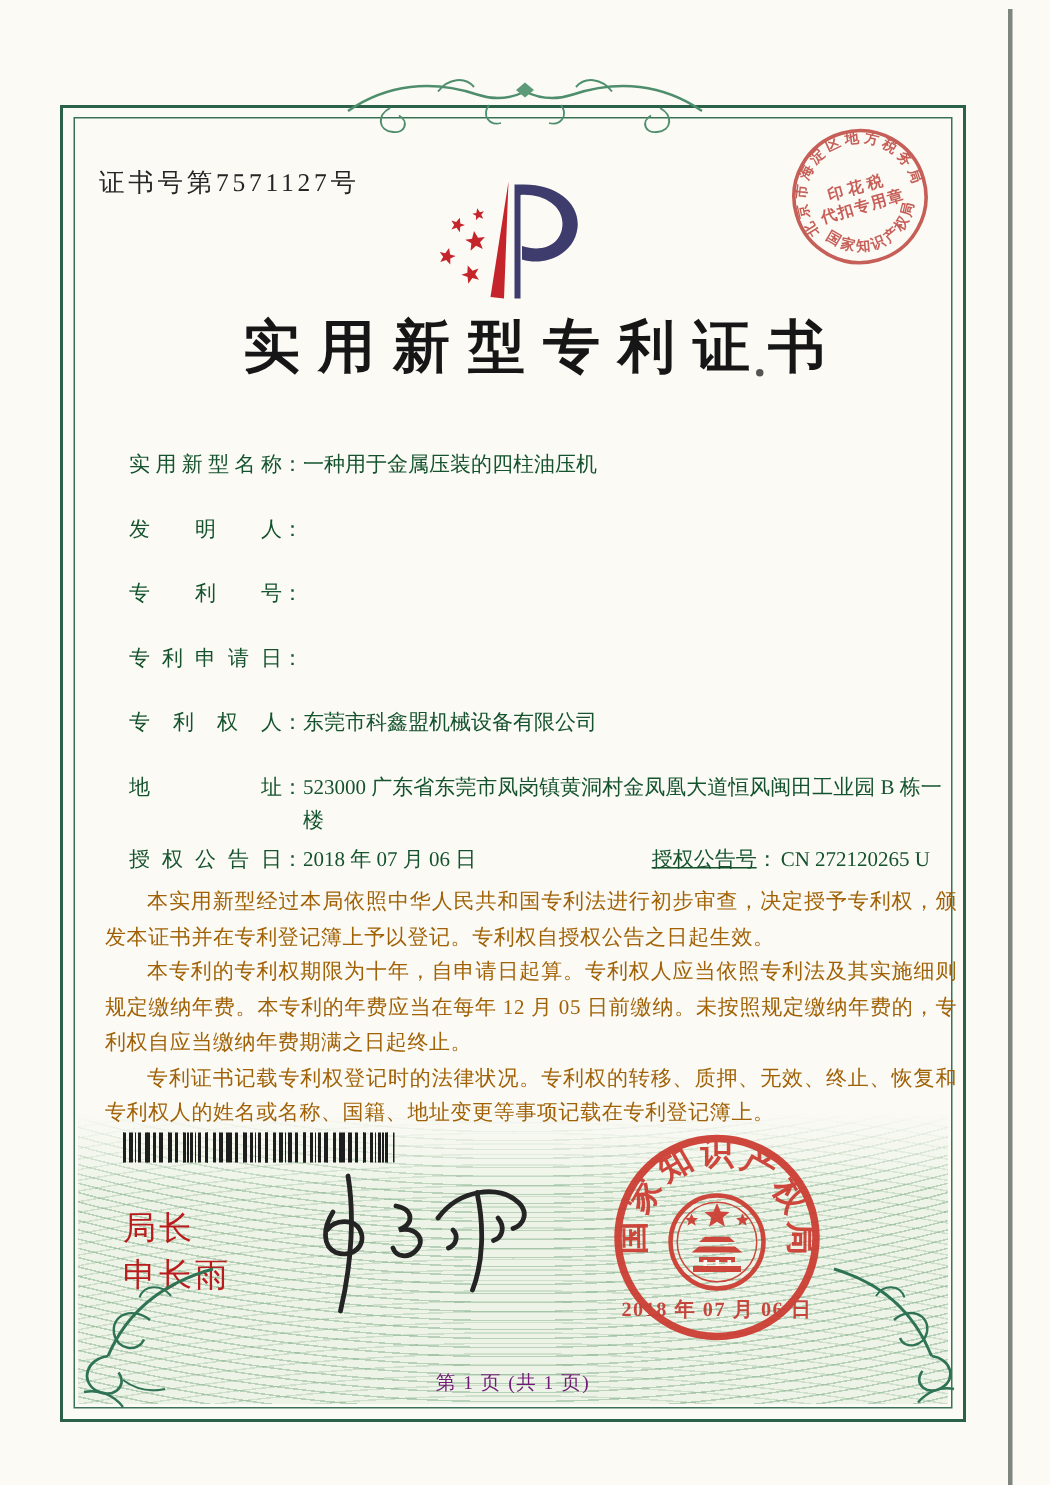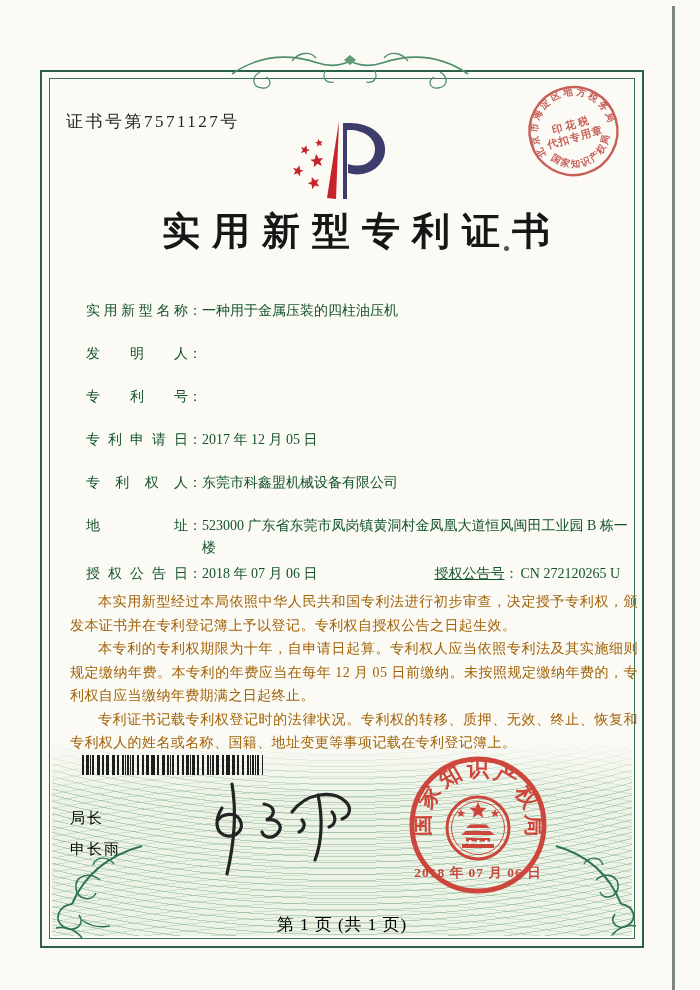--- a/index.html
+++ b/index.html
@@ -54,28 +54,28 @@
     text-align:justify;text-indent:2em;color:#a16207;}
 
   .barcode{
     position:absolute;left:82px;top:755px;width:181px;height:20px;
     background-image:
       repeating-linear-gradient(90deg,#1d1d1d 0 2px,rgba(0,0,0,0) 2px 5px),
       repeating-linear-gradient(90deg,#1d1d1d 0 1px,rgba(0,0,0,0) 1px 8px),
       repeating-linear-gradient(90deg,rgba(0,0,0,0) 0 4px,#1d1d1d 4px 5px,rgba(0,0,0,0) 5px 13px);
   }
 
-  .officer{position:absolute;left:70px;top:803px;font-size:15px;letter-spacing:2px;color:#000000;line-height:31px;}
+  .officer{position:absolute;left:82px;top:803px;font-size:22px;letter-spacing:2px;color:#b91c1c;line-height:31px;}
   .signature{position:absolute;left:192px;top:778px;}
 
   .tax-stamp{position:absolute;left:526px;top:83px;transform:rotate(-16deg);opacity:.88;}
   .seal{position:absolute;left:405px;top:752px;opacity:.93;}
 
   .footer{position:absolute;left:52px;top:913px;width:580px;text-align:center;
-    font-size:17px;letter-spacing:1px;color:#000000;}
+    font-size:13px;letter-spacing:1px;color:#701a75;}
 
   .corner-bl{position:absolute;left:42px;top:842px;}
   .corner-br{position:absolute;left:548px;top:842px;}
   .top-ornament{position:absolute;left:230px;top:48px;}
   svg text{font-family:"Liberation Serif","DejaVu Serif",serif;}
 </style>
 </head>
 <body>
 
 <div class="page">
@@ -135,21 +135,20 @@
       <span class="flabel">发明人</span>
         <span class="fcolon">：</span>
     </div>
     <div class="frow">
       <span class="flabel">专利号</span>
         <span class="fcolon">：</span>
     </div>
     <div class="frow">
       <span class="flabel">专利申请日</span>
         <span class="fcolon">：</span>
-      <span class="fval">2017 年 12 月 05 日</span>
     </div>
     <div class="frow">
       <span class="flabel">专利权人</span>
         <span class="fcolon">：</span>
       <span class="fval">东莞市科鑫盟机械设备有限公司</span>
     </div>
     <div class="frow address">
       <span class="flabel">地址</span>
         <span class="fcolon">：</span>
       <span class="fval">523000 广东省东莞市凤岗镇黄洞村金凤凰大道恒风闽田工业园 B 栋一楼</span>

